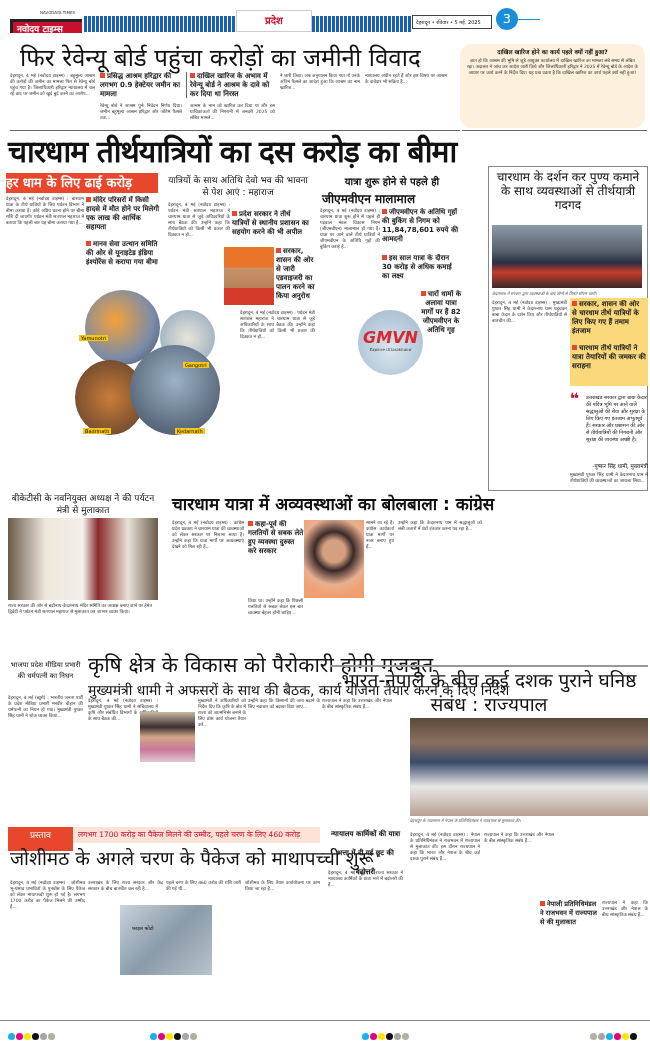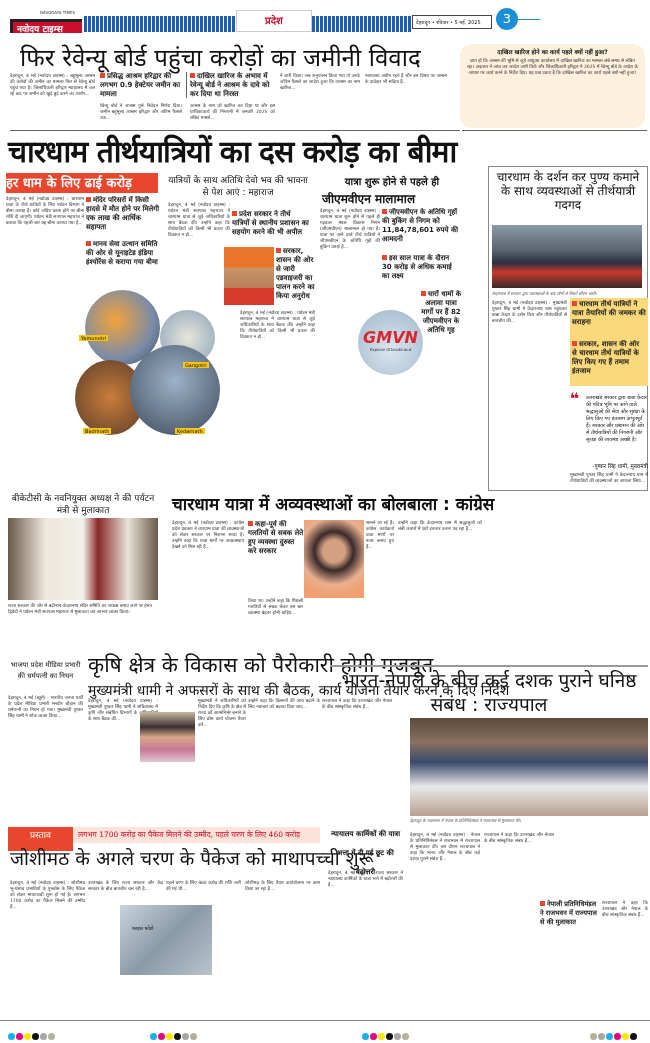--- a/index.html
+++ b/index.html
@@ -93,22 +93,22 @@
   <div style="font-size:4px;font-style:italic;color:#333;">Explore Uttarakhand</div>
 </div>
 <div class="abs bullet" style="left:420px;top:290px;width:42px;height:58px;text-align:center;">चारों धामों के अलावा यात्रा मार्गों पर हैं 82 जीएमवीएन के अतिथि गृह</div>
 
 <div class="abs" style="left:488px;top:166px;width:160px;height:325px;border:1px solid #888;"></div>
 <div class="abs" style="left:492px;top:170px;width:152px;font-size:12px;line-height:14px;text-align:center;">चारधाम के दर्शन कर पुण्य कमाने के साथ व्यवस्थाओं से तीर्थयात्री गदगद</div>
 <div class="abs photo" style="left:492px;top:225px;width:150px;height:63px;background:linear-gradient(180deg,#8c9aa8 0%,#5a6470 40%,#2a3040 60%,#c63a2a 75%,#3a2a2a 100%);"></div>
 <div class="abs caption" style="left:492px;top:291px;width:152px;">केदारनाथ में सरकार द्वारा व्यवस्थाओं के बाद लोगों से मिलते सीएम धामी।</div>
 <div class="abs col-text" style="left:492px;top:300px;width:75px;height:188px;">देहरादून, 4 मई (नवोदय टाइम्स) : मुख्यमंत्री पुष्कर सिंह धामी ने केदारनाथ धाम पहुंचकर बाबा केदार के दर्शन किए और तीर्थयात्रियों से बातचीत की...</div>
 <div class="abs yellow-box" style="left:570px;top:298px;width:78px;height:88px;padding:2px;">
+  <div class="bullet" style="height:44px;">सरकार, शासन की ओर से चारधाम तीर्थ यात्रियों के लिए किए गए हैं तमाम इंतजाम</div>
   <div class="bullet" style="height:40px;">चारधाम तीर्थ यात्रियों ने यात्रा तैयारियों की जमकर की सराहना</div>
-  <div class="bullet" style="height:44px;">सरकार, शासन की ओर से चारधाम तीर्थ यात्रियों के लिए किए गए हैं तमाम इंतजाम</div>
 </div>
 <div class="abs" style="left:570px;top:392px;font-size:16px;color:#c8102e;font-weight:bold;line-height:14px;">❝</div>
 <div class="abs" style="left:572px;top:394px;width:76px;height:66px;font-size:5px;line-height:7px;padding-left:14px;overflow:hidden;">उत्तराखंड सरकार द्वारा बाबा केदार की पवित्र भूमि पर आने वाले श्रद्धालुओं की सेवा और सुरक्षा के लिए किए गए इंतजाम अभूतपूर्व हैं। सरकार और प्रशासन की ओर से तीर्थयात्रियों की निगरानी और सुरक्षा की व्यवस्था अच्छी है।</div>
 <div class="abs" style="left:572px;top:462px;width:76px;font-size:5.5px;text-align:right;">-पुष्कर सिंह धामी, मुख्यमंत्री</div>
 <div class="abs col-text" style="left:570px;top:472px;width:78px;height:80px;">मुख्यमंत्री पुष्कर सिंह धामी ने केदारनाथ धाम में तीर्थयात्रियों की व्यवस्थाओं का जायजा लिया...</div>
 
 <div class="abs" style="left:8px;top:492px;width:150px;font-size:9px;line-height:12px;text-align:center;">बीकेटीसी के नवनियुक्त अध्यक्ष ने की पर्यटन मंत्री से मुलाकात</div>
 <div class="abs photo" style="left:8px;top:518px;width:150px;height:82px;background:linear-gradient(90deg,#6a5a4a 0%,#eee8dc 25%,#f2f0ea 50%,#8a2a2a 60%,#e8e2d6 80%,#6a5a4a 100%);"></div>
 <div class="abs" style="left:8px;top:603px;width:155px;font-size:4.5px;line-height:6px;color:#333;">राज्य सरकार की ओर से बद्रीनाथ-केदारनाथ मंदिर समिति का अध्यक्ष बनाए जाने पर हेमंत द्विवेदी ने पर्यटन मंत्री सतपाल महाराज से मुलाकात कर आभार व्यक्त किया।</div>
 

